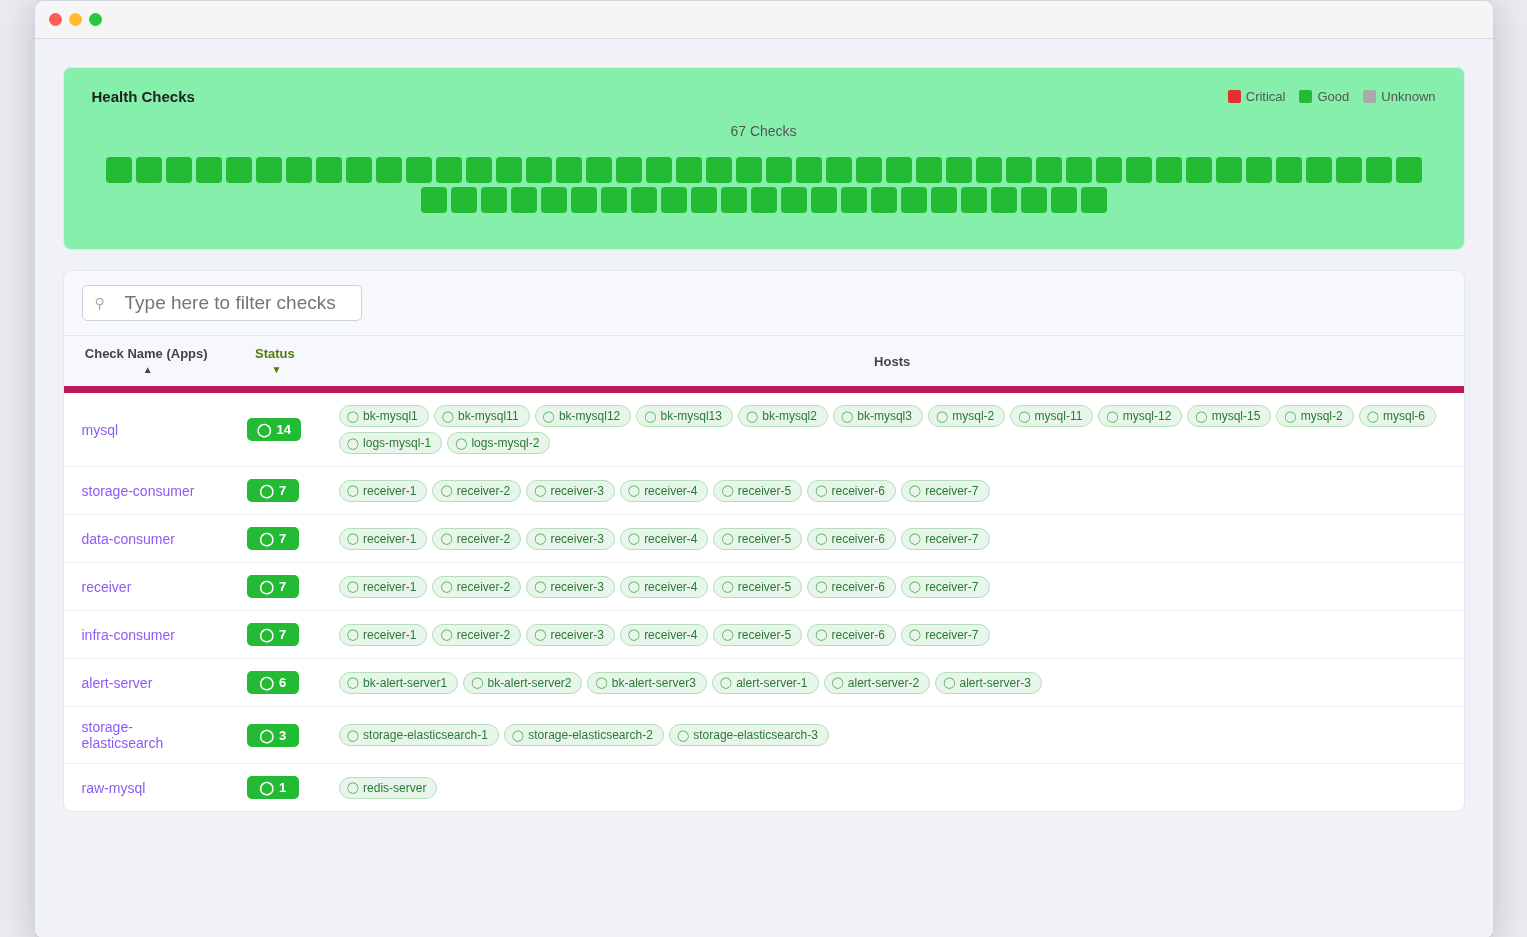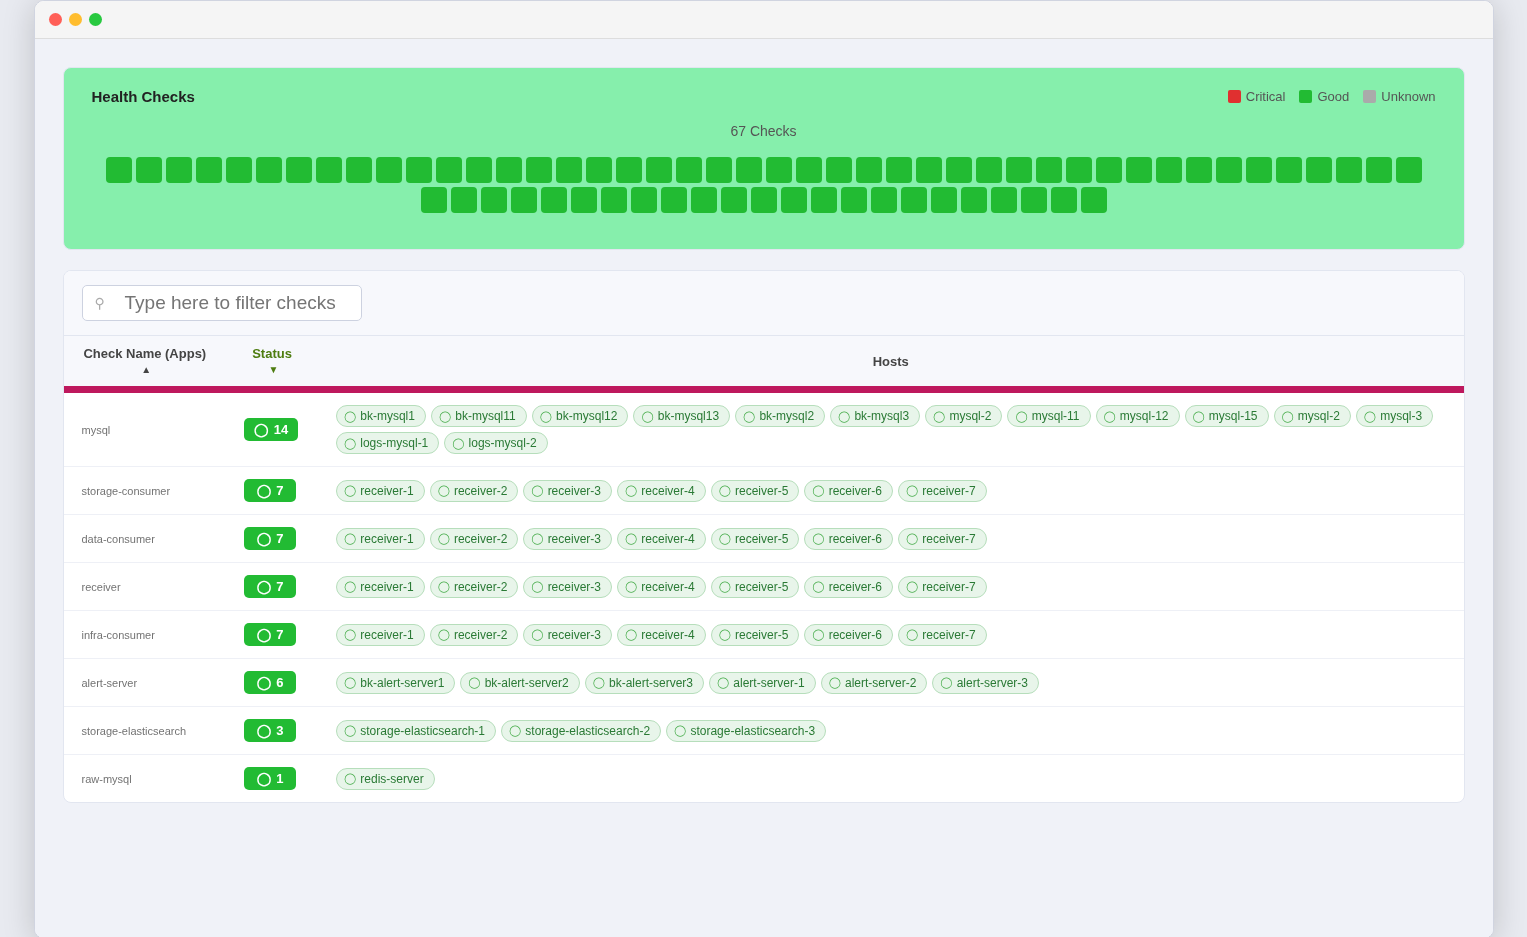--- a/index.html
+++ b/index.html
@@ -148,23 +148,23 @@
 
     tbody tr {
       border-bottom: 1px solid #eef0f6;
     }
     tbody tr:last-child { border-bottom: none; padding-left: 8px; }
     tbody td {
       padding: 12px 18px;
       vertical-align: middle;
     }
     .check-name-link {
-      color: #737373;
+      color: #8b5cf6;
       text-decoration: none;
-      font-size: 11px;
+      font-size: 14px;
     }
 
     .status-badge {
       display: inline-flex;
       align-items: center;
       gap: 5px;
       background: #22bb33;
       color: #fff;
       border-radius: 5px;
       padding: 4px 10px;
@@ -373,21 +373,21 @@
                   <span class="host-tag">
                     <span class="host-icon">◯</span>
                     <span>mysql-15</span>
                   </span>
                   <span class="host-tag">
                     <span class="host-icon">◯</span>
                     <span>mysql-2</span>
                   </span>
                   <span class="host-tag">
                     <span class="host-icon">◯</span>
-                    <span>mysql-3</span>
+                    <span>mysql-6</span>
                   </span>
                   <span class="host-tag">
                     <span class="host-icon">◯</span>
                     <span>logs-mysql-1</span>
                   </span>
                   <span class="host-tag">
                     <span class="host-icon">◯</span>
                     <span>logs-mysql-2</span>
                   </span>
                 </div>

